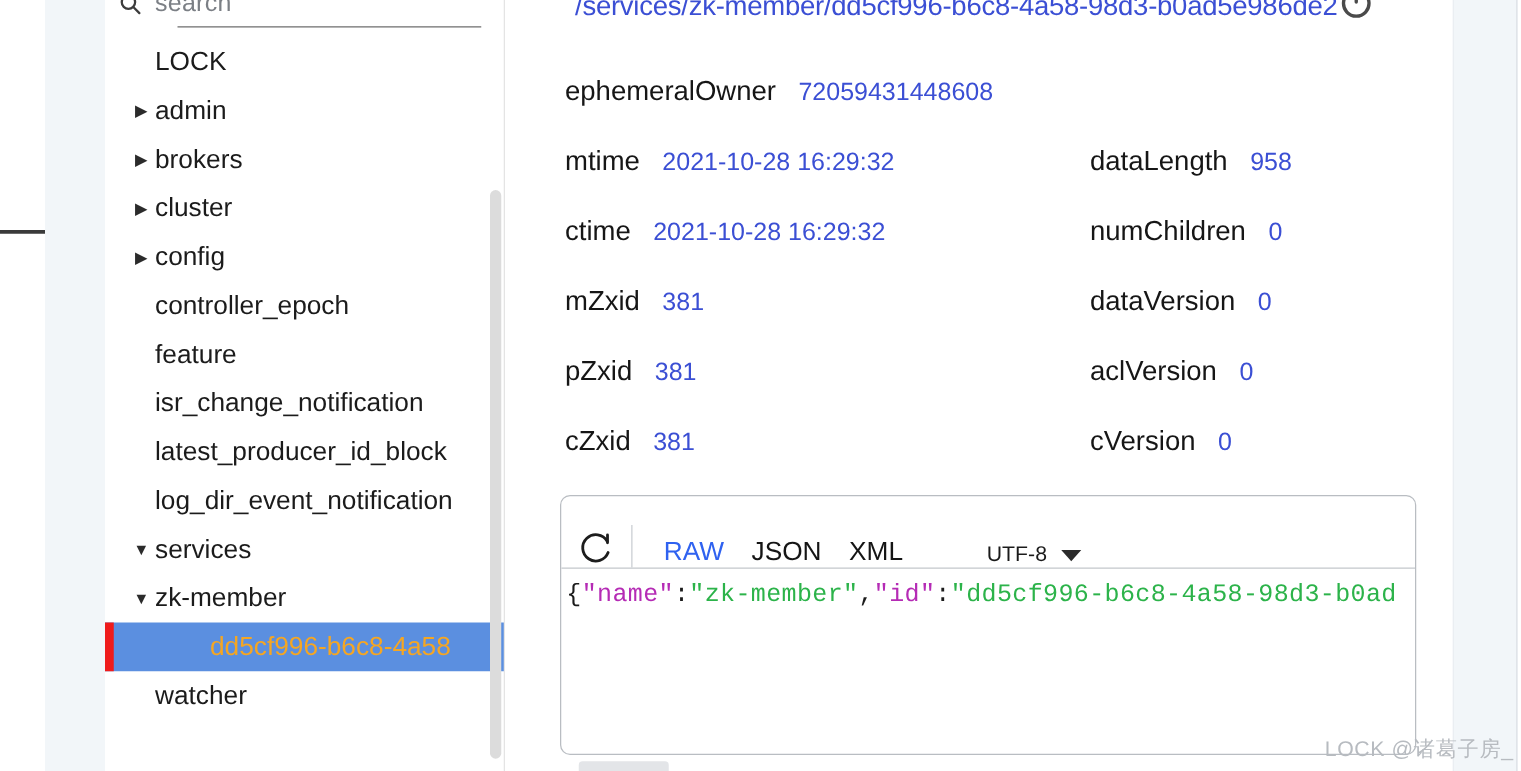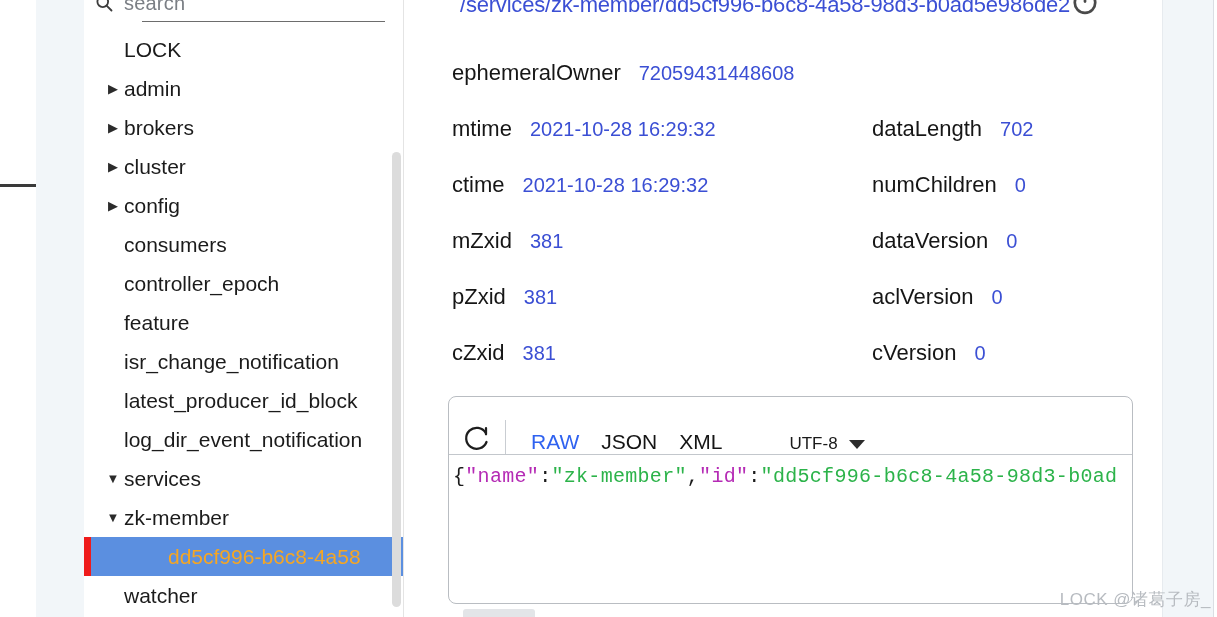--- a/index.html
+++ b/index.html
@@ -344,24 +344,20 @@
         <div class="tree-row d0">
           <span class="caret">▶</span>
           <span class="label">cluster</span>
         </div>
         <div class="tree-row d0">
           <span class="caret">▶</span>
           <span class="label">config</span>
         </div>
         <div class="tree-row d1">
           <span class="caret blank"></span>
-          <span class="label">consumers</span>
-        </div>
-        <div class="tree-row d1">
-          <span class="caret blank"></span>
           <span class="label">controller_epoch</span>
         </div>
         <div class="tree-row d1">
           <span class="caret blank"></span>
           <span class="label">feature</span>
         </div>
         <div class="tree-row d1">
           <span class="caret blank"></span>
           <span class="label">isr_change_notification</span>
         </div>
@@ -418,21 +414,21 @@
       </div>
 
       <div id="meta-rows">
           <div class="meta-row">
             <div class="meta-cell col-a">
               <span class="meta-key">mtime</span>
               <span class="meta-val">2021-10-28 16:29:32</span>
             </div>
             <div class="meta-cell col-b">
               <span class="meta-key">dataLength</span>
-              <span class="meta-val">702</span>
+              <span class="meta-val">958</span>
             </div>
           </div>
           <div class="meta-row">
             <div class="meta-cell col-a">
               <span class="meta-key">ctime</span>
               <span class="meta-val">2021-10-28 16:29:32</span>
             </div>
             <div class="meta-cell col-b">
               <span class="meta-key">numChildren</span>
               <span class="meta-val">0</span>

